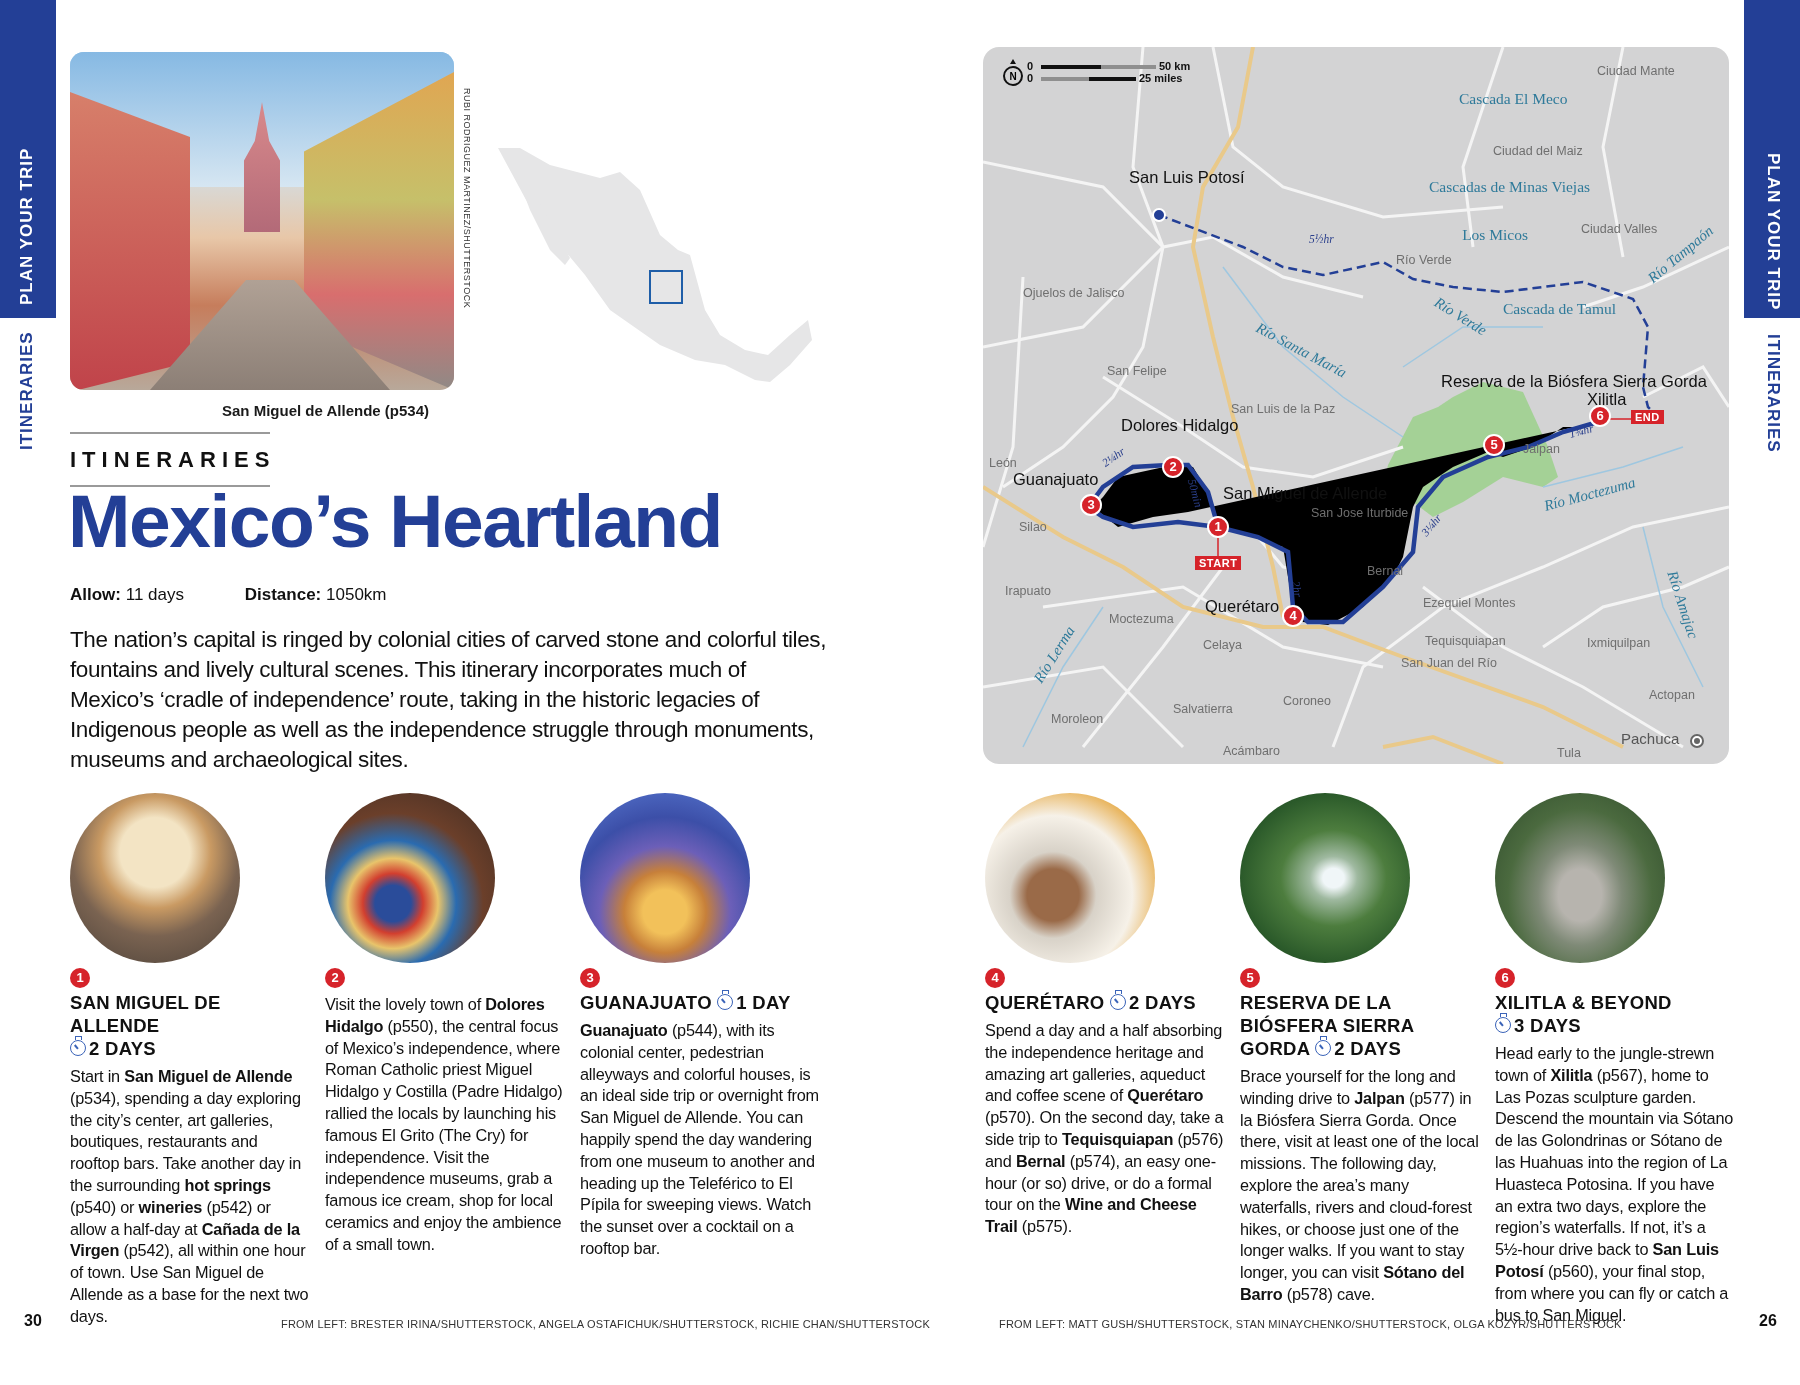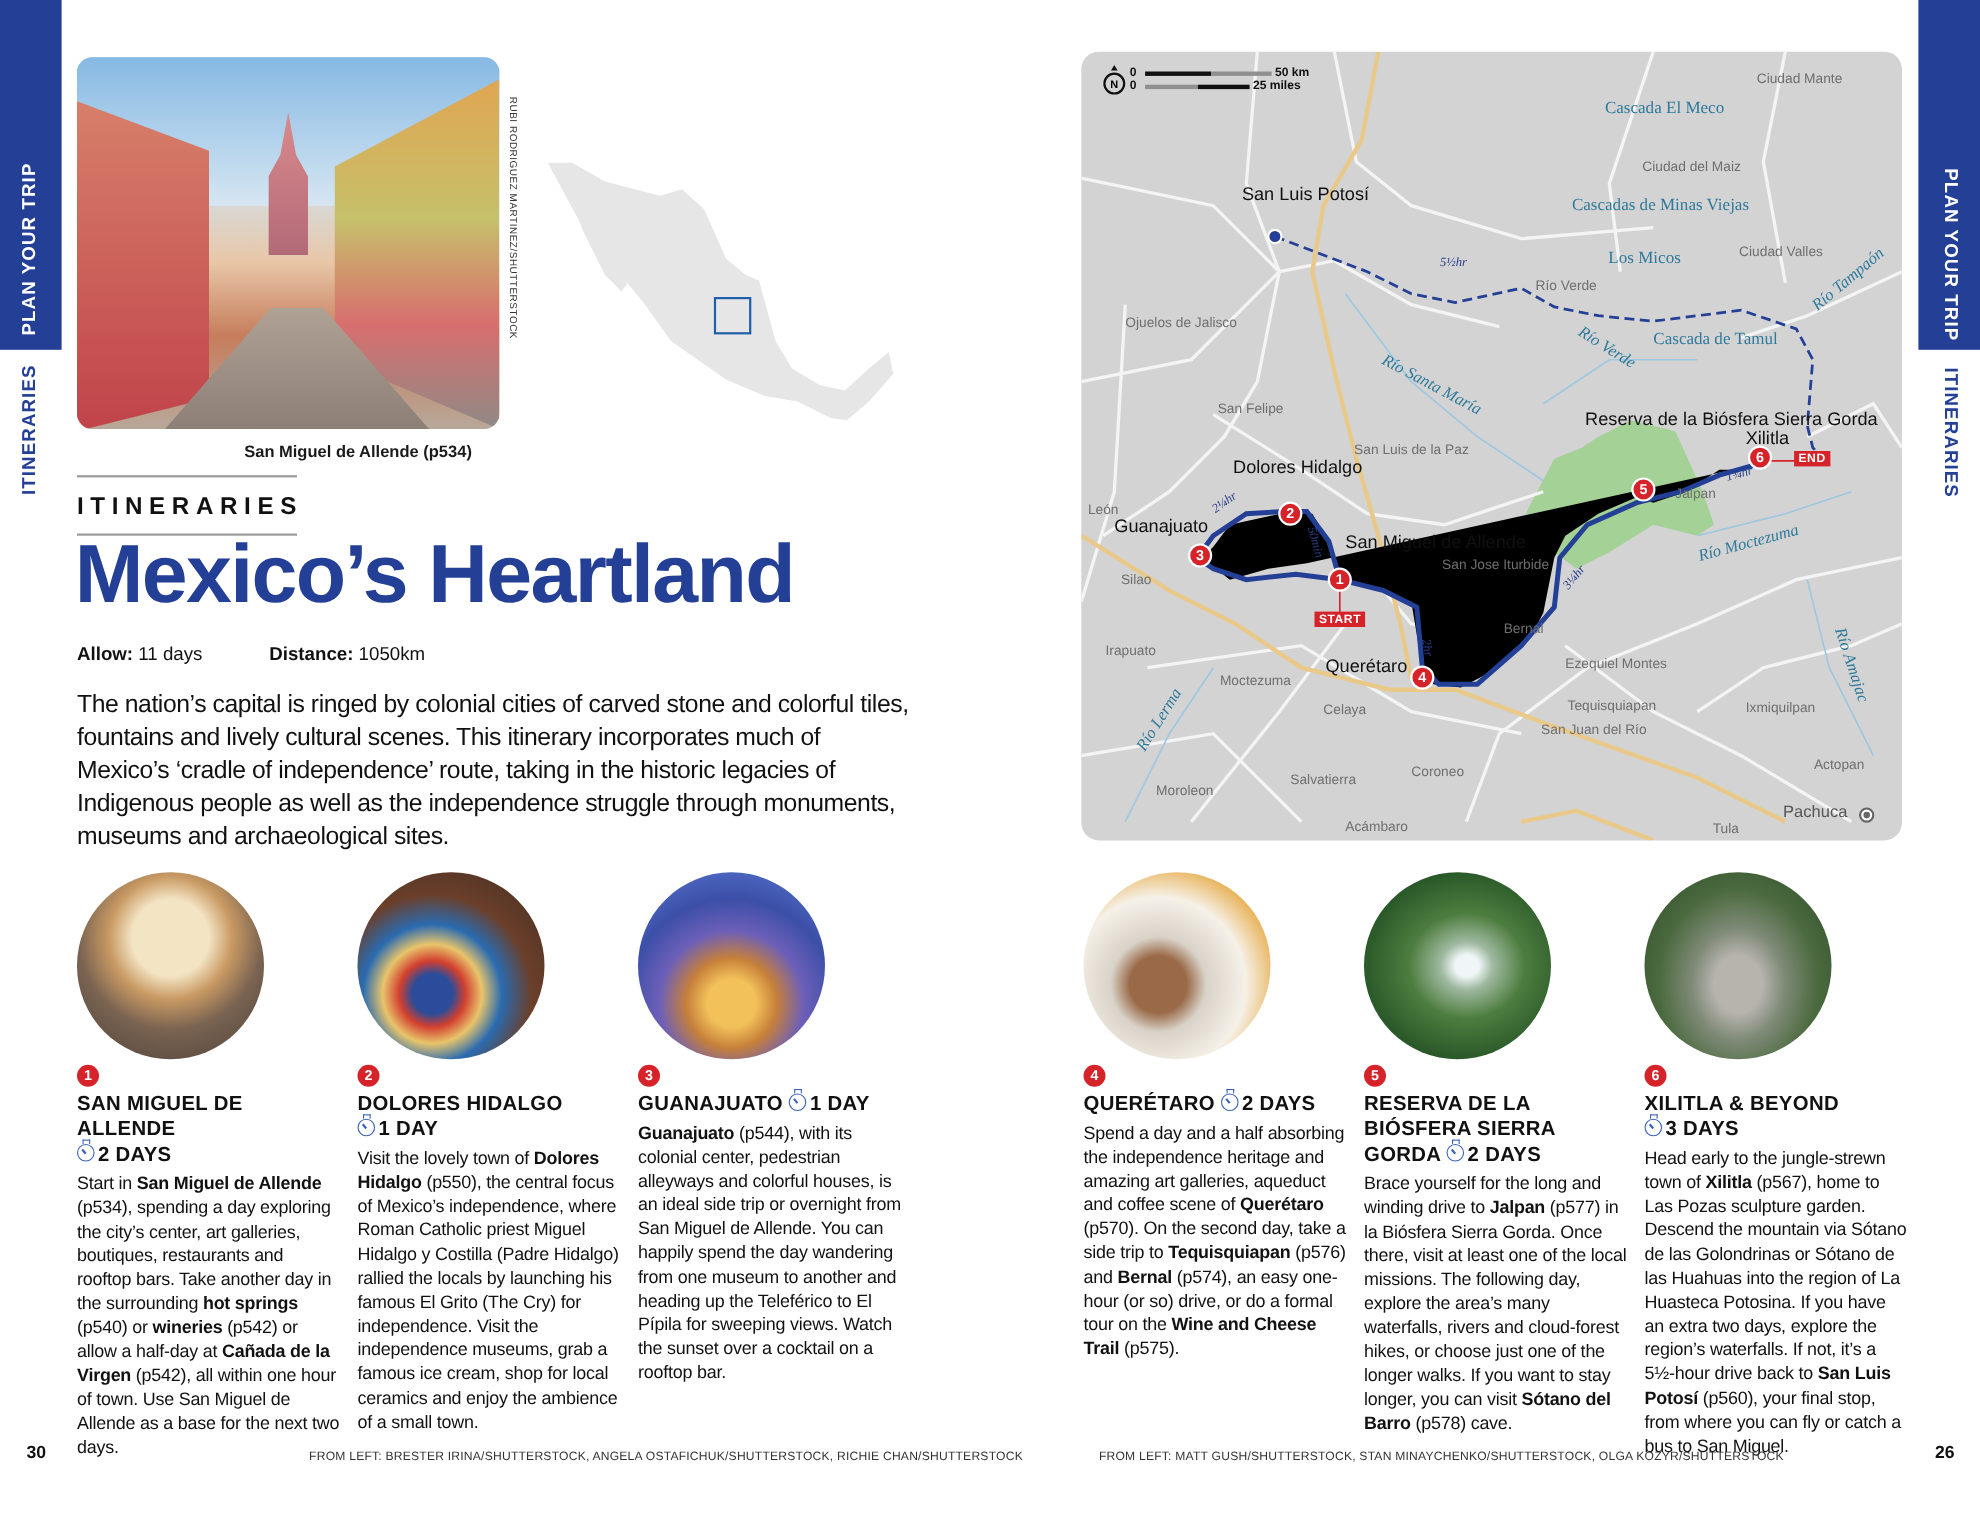--- a/index.html
+++ b/index.html
@@ -123,21 +123,20 @@
 <div class="circle c5" title="Waterfall in the cloud forest"></div>
 <div class="circle c6" title="Surreal concrete sculptures in the jungle at Las Pozas"></div>
 
 <div class="stop s1">
   <div class="num">1</div>
   <h3><span>SAN MIGUEL DE ALLENDE</span><br><span class="dur"><span class="timer"></span><span>2 DAYS</span></span></h3>
   <p>Start in <b>San Miguel de Allende</b> (p534), spending a day exploring the city’s center, art galleries, boutiques, restaurants and rooftop bars. Take another day in the surrounding <b>hot springs</b> (p540) or <b>wineries</b> (p542) or allow a half-day at <b>Cañada de la Virgen</b> (p542), all within one hour of town. Use San Miguel de Allende as a base for the next two days.</p>
 </div>
 <div class="stop s2">
   <div class="num">2</div>
-  <h3><span>DOLORES HIDALGO</span> <span class="dur"><span class="timer"></span><span>1 DAY</span></span></h3>
   <p>Visit the lovely town of <b>Dolores Hidalgo</b> (p550), the central focus of Mexico’s indepen­dence, where Roman Catholic priest Miguel Hidalgo y Costilla (Padre Hidalgo) rallied the locals by launching his famous El Grito (The Cry) for independence. Visit the independence museums, grab a famous ice cream, shop for local ceramics and enjoy the ambience of a small town.</p>
 </div>
 <div class="stop s3">
   <div class="num">3</div>
   <h3><span>GUANAJUATO</span> <span class="dur"><span class="timer"></span><span>1 DAY</span></span></h3>
   <p><b>Guanajuato</b> (p544), with its colonial center, pedestrian alleyways and colorful houses, is an ideal side trip or overnight from San Miguel de Allende. You can happily spend the day wandering from one museum to another and heading up the Teleférico to El Pípila for sweeping views. Watch the sunset over a cocktail on a rooftop bar.</p>
 </div>
 <div class="stop s4">
   <div class="num">4</div>
   <h3><span>QUERÉTARO</span> <span class="dur"><span class="timer"></span><span>2 DAYS</span></span></h3>

